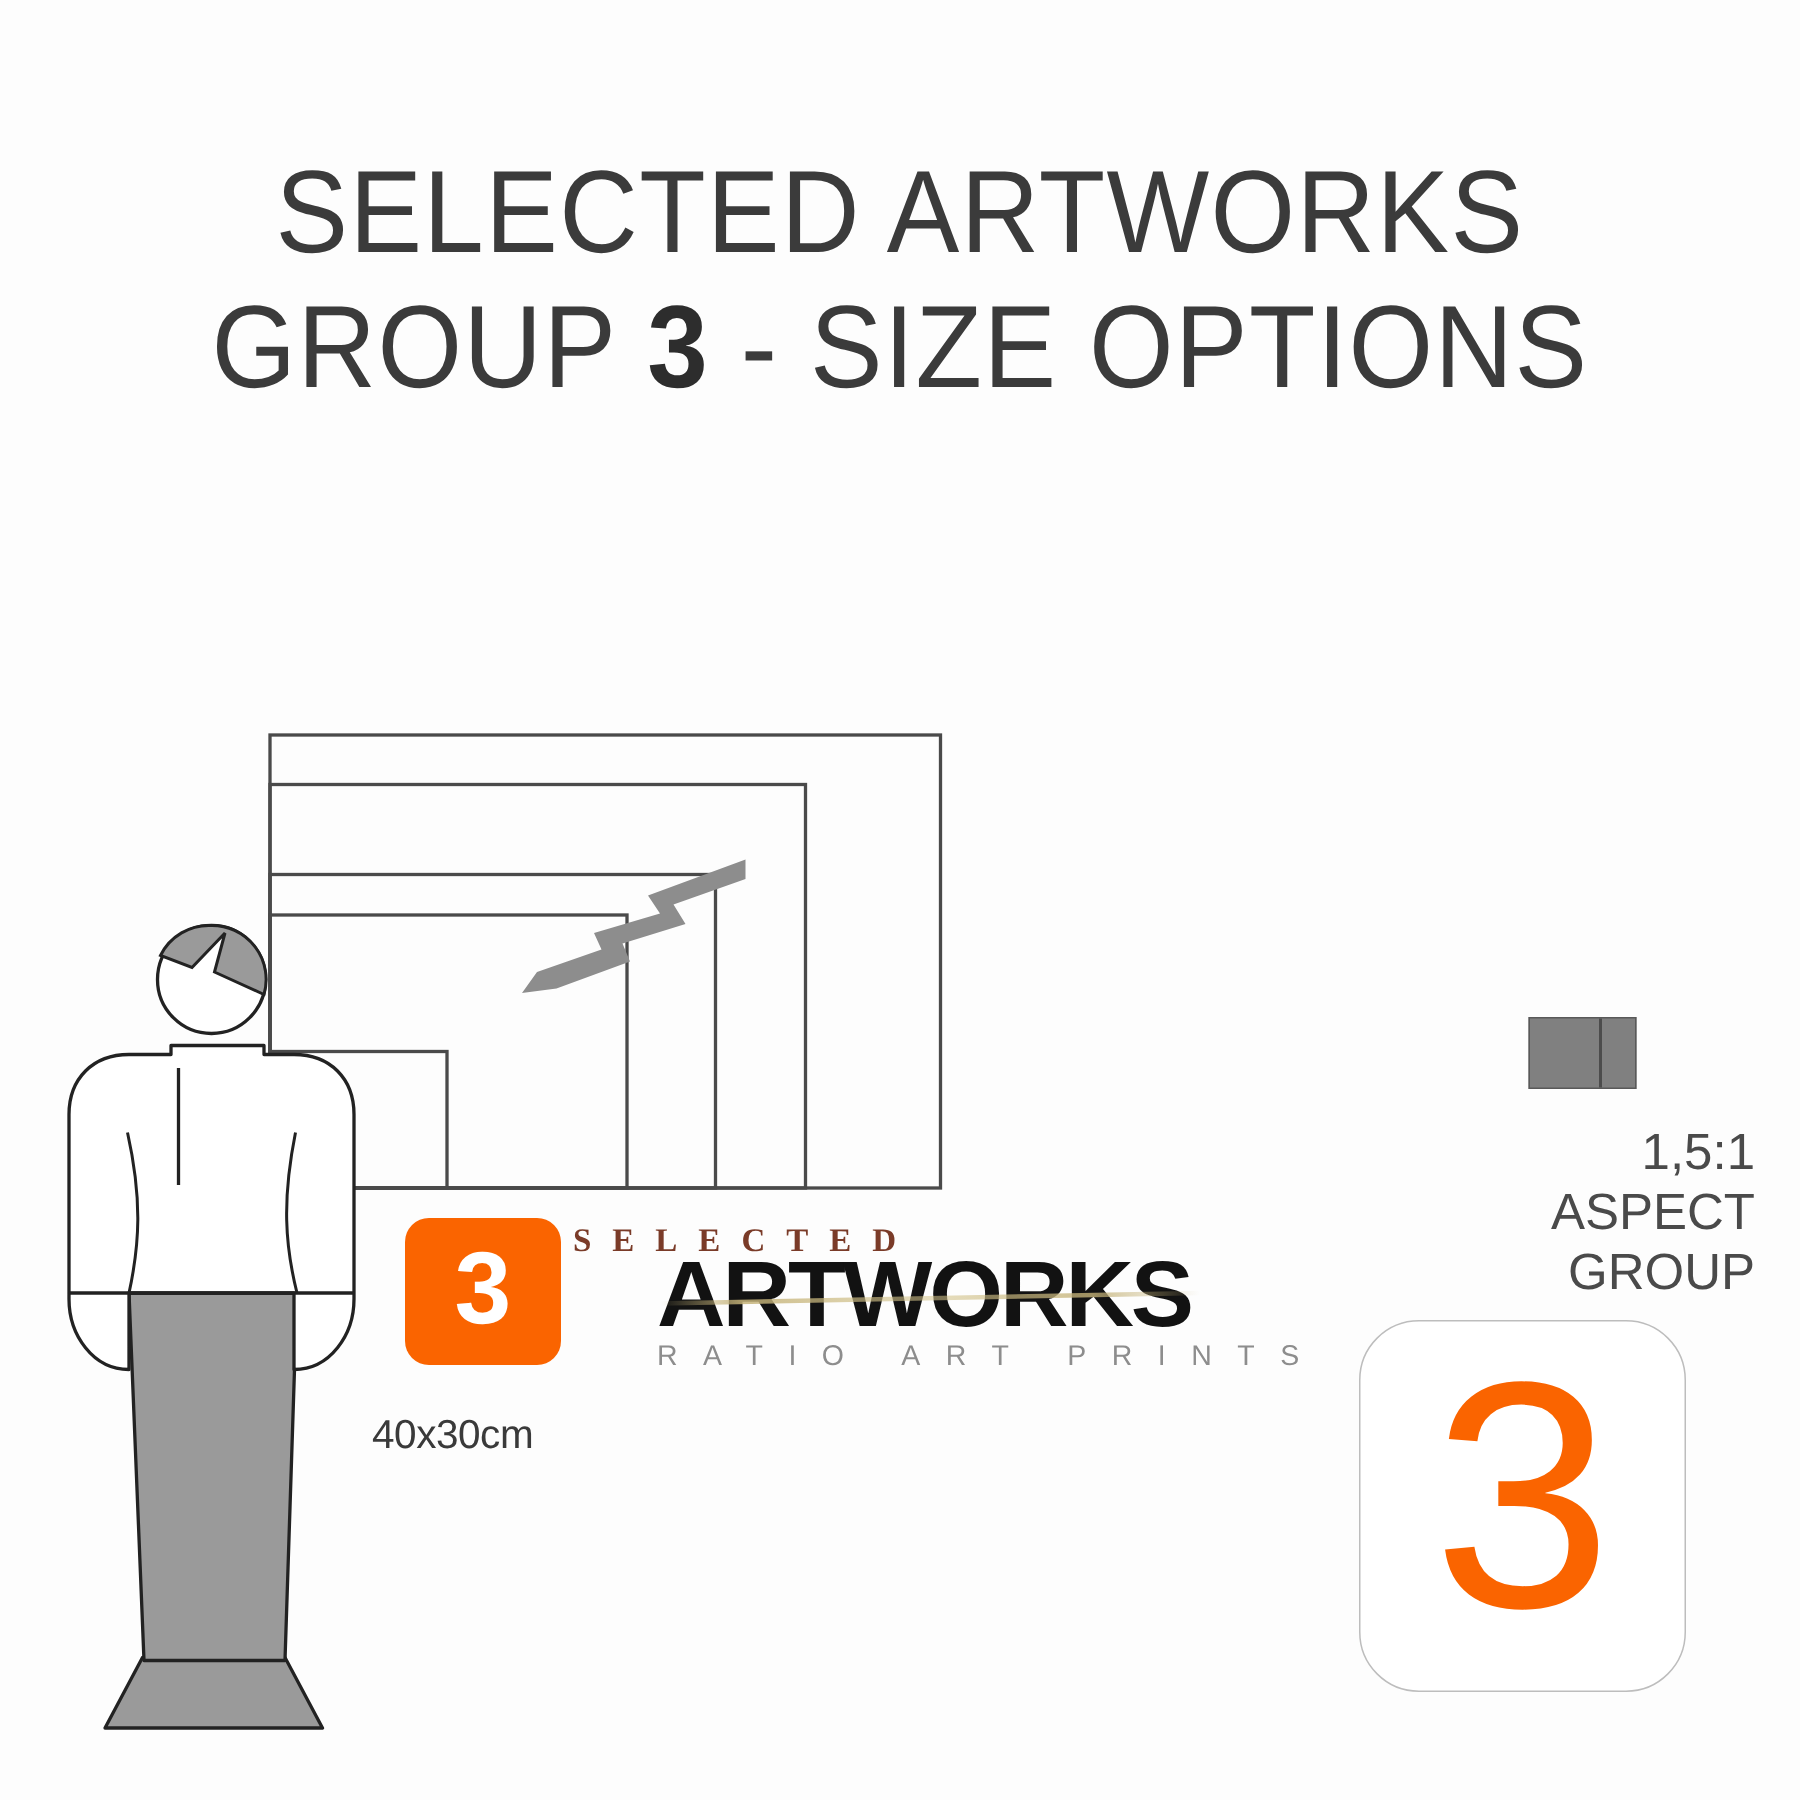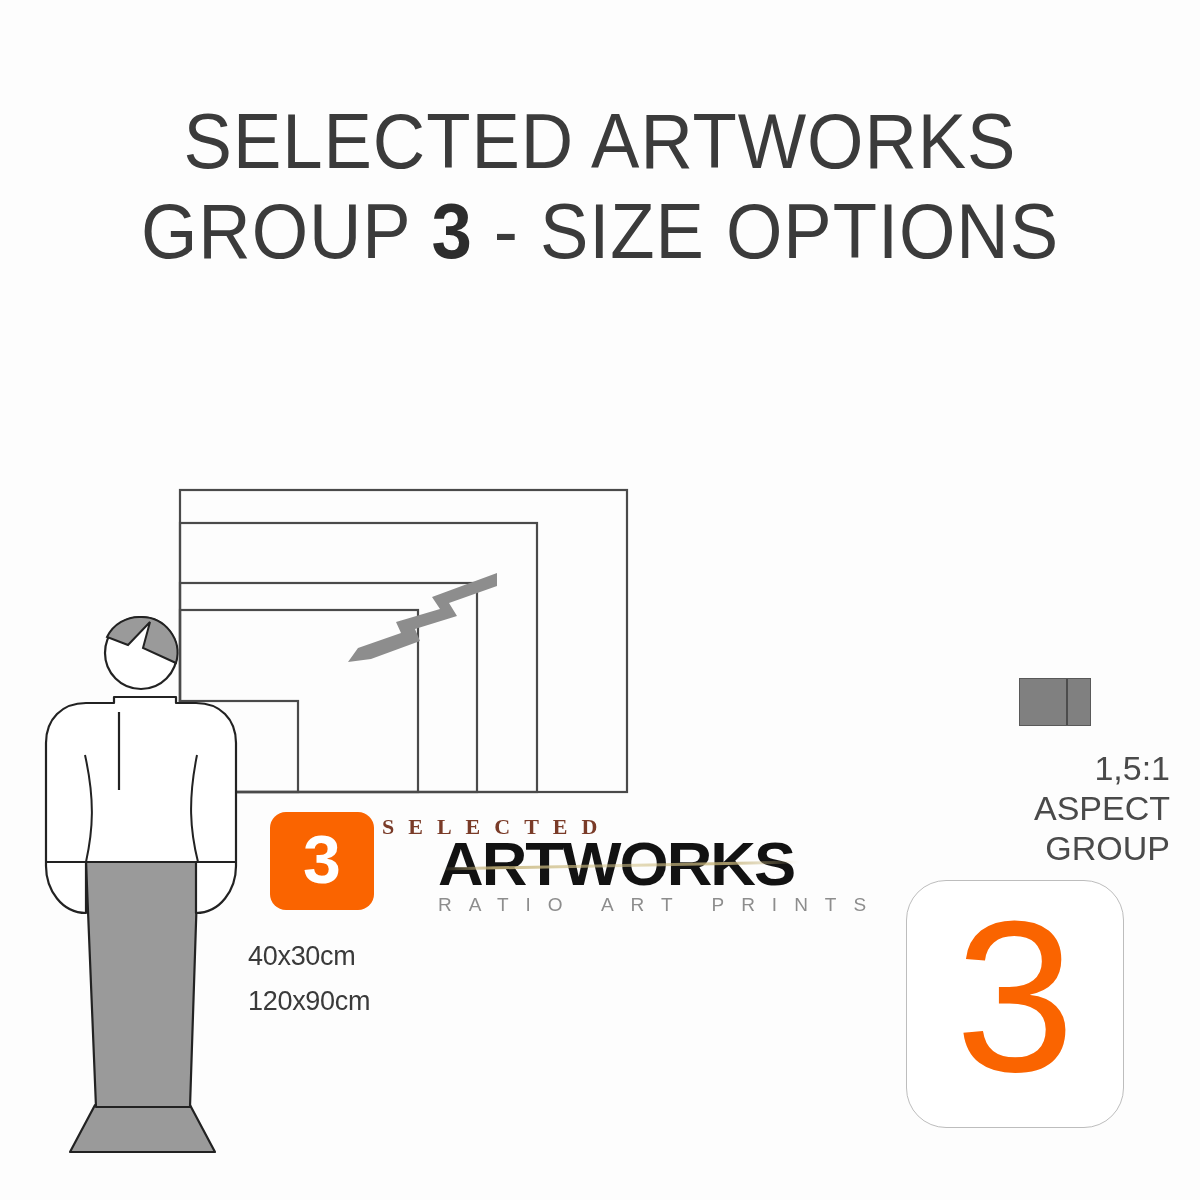--- a/index.html
+++ b/index.html
@@ -261,21 +261,20 @@
     <div class="wordmark">
       <div class="wm-selected">SELECTED</div>
       <div class="wm-artworks">ARTWORKS</div>
       <div class="wm-streak"></div>
       <div class="wm-fineart">RATIO ART PRINTS</div>
     </div>
   </div>
 
   <div class="size-list">
     <div>40x30cm</div>
-    <div>120x90cm</div>
   </div>
 
   <div class="aspect-block">
     <div class="aspect-icon">
       <div class="divider"></div>
     </div>
     <div class="aspect-text">1,5:1</div>
     <div class="aspect-text">ASPECT</div>
     <div class="aspect-text">GROUP</div>
   </div>

